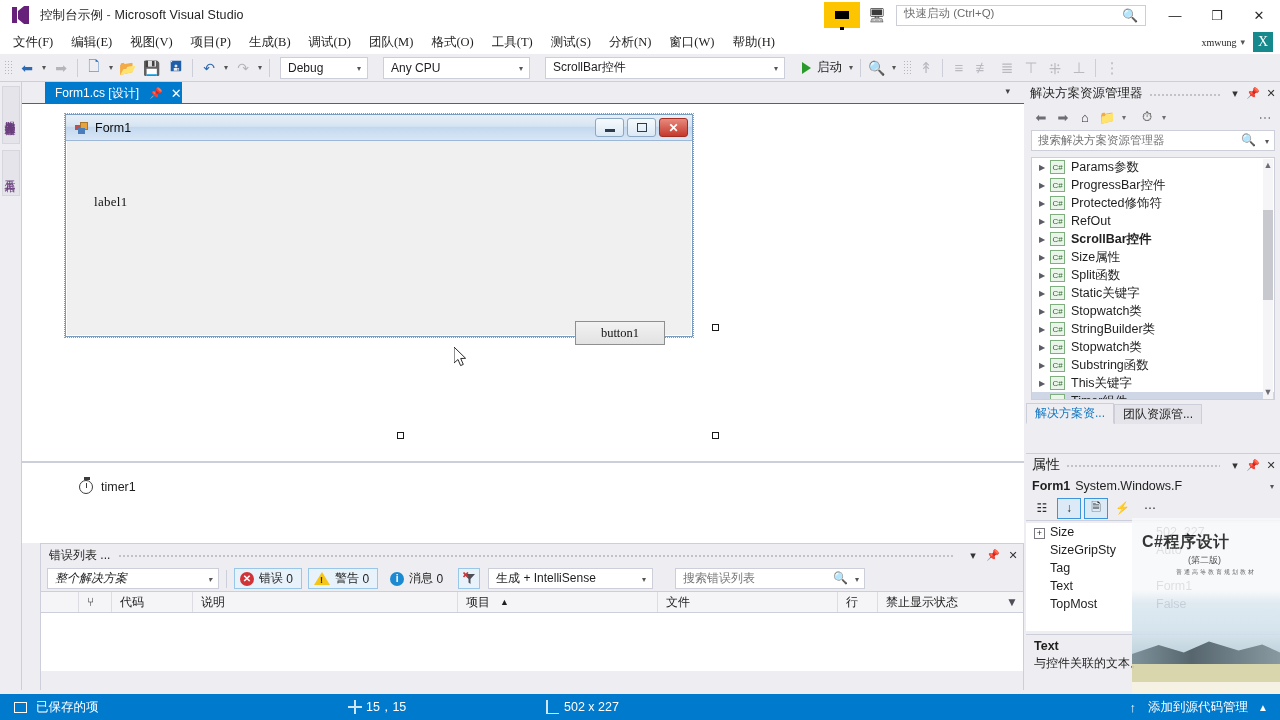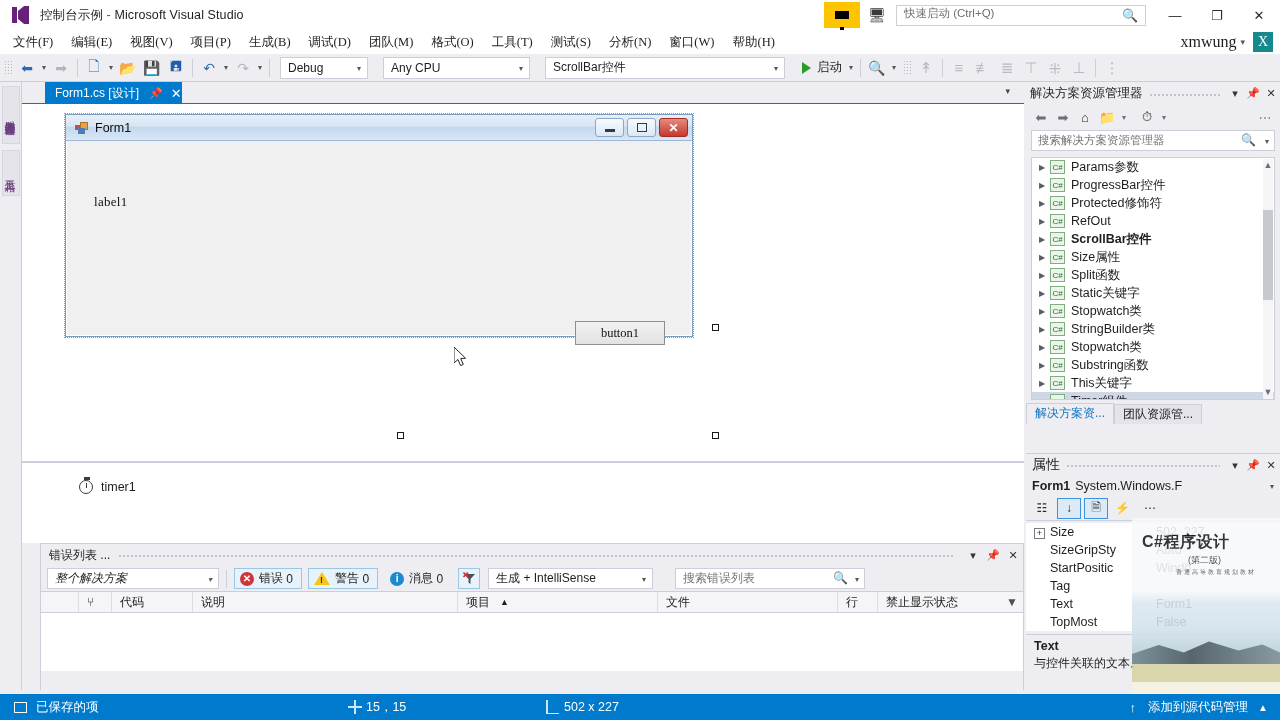--- a/index.html
+++ b/index.html
@@ -50,21 +50,21 @@
   
   .menubar {
     position: absolute; left: 0; top: 30px; width: 1280px; height: 24px;
     background: #ffffff; display: flex; align-items: center; font-family: Liberation Serif, serif;
   }
   .menuitem {
     font-size: 12.5px; color: #1e1e1e; padding: 3px 9px; line-height: 16px; white-space: nowrap;
   }
   .menuitem:first-child { margin-left: 4px; }
   .menu-right { margin-left: auto; display:flex; align-items:center; padding-right: 4px; }
-  .username { font-size: 16px; color: #1e1e1e; margin-right: 4px; }
+  .username { font-size: 10px; color: #1e1e1e; margin-right: 4px; }
   .caret-sm { font-size: 9px; color:#555; margin-right: 8px; }
   .xbadge {
     width: 20px; height: 20px; background: #16898d; color: #fff; font-size: 14px;
     display:flex;align-items:center;justify-content:center; margin-right: 3px;
   }
 
   
   .toolbar {
     position:absolute; left:0; top:54px; width:1280px; height:28px;
     background:#eeeef2; display:flex; align-items:center;
@@ -698,24 +698,20 @@
     <div class="pp-grid">
       <div class="prow">
         <div class="pname"><span class="plus-box">+</span><span>Size</span></div>
         <div class="pval">502, 227</div>
       </div>
       <div class="prow">
         <div class="pname"><span>SizeGripSty</span></div>
         <div class="pval">Auto</div>
       </div>
       <div class="prow">
-        <div class="pname"><span>StartPositic</span></div>
-        <div class="pval">Windo</div>
-      </div>
-      <div class="prow">
         <div class="pname"><span>Tag</span></div>
         <div class="pval"></div>
       </div>
       <div class="prow">
         <div class="pname"><span>Text</span></div>
         <div class="pval">Form1</div>
       </div>
       <div class="prow">
         <div class="pname"><span>TopMost</span></div>
         <div class="pval">False</div>

